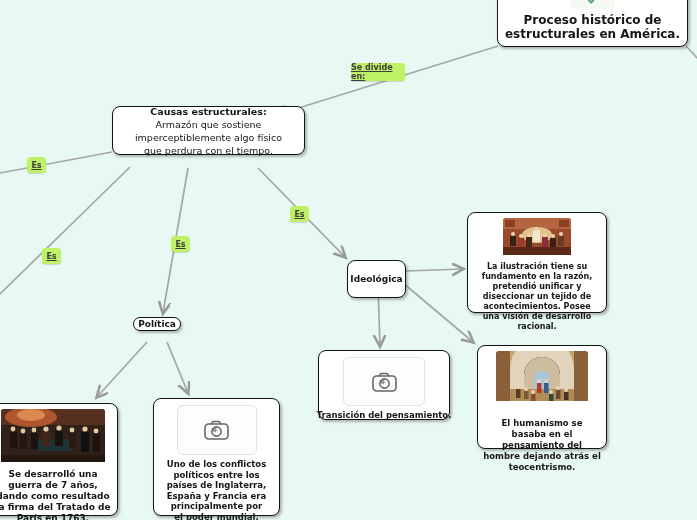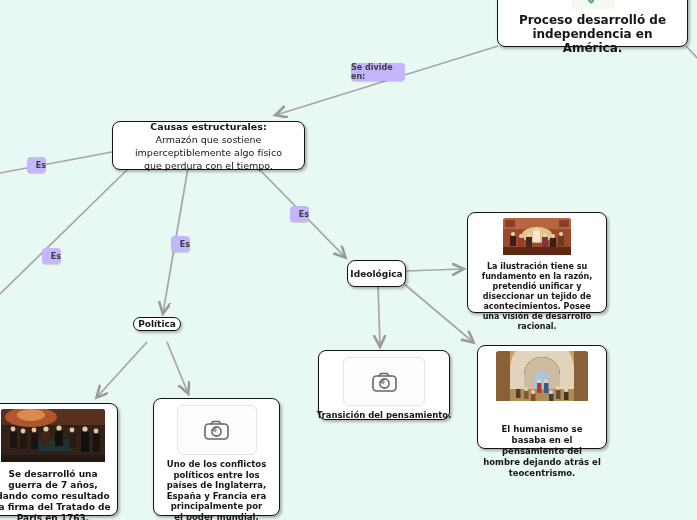--- a/index.html
+++ b/index.html
@@ -16,43 +16,44 @@
     border:1.7px solid #141414;
     border-radius:8px;
     box-shadow:1.5px 2px 2.5px rgba(60,60,60,.35);
     text-align:center;
     box-sizing:border-box;
     display:flex;flex-direction:column;align-items:center;justify-content:flex-start;
   }
   .node .txt{font-weight:bold;}
   .chip{
     position:absolute;z-index:4;
-    background:#c4b5fd;border-radius:4px;
+    background:#bef264;border-radius:4px;
     color:#3d3d3d;font-size:8px;font-weight:bold;
-    display:flex;align-items:center;justify-content:flex-end;
+    display:flex;align-items:center;justify-content:center;
     box-shadow:0 1px 1px rgba(0,0,0,.15);
+    text-decoration:underline;
   }
   
   .n-root{left:497px;top:-46px;width:191px;height:93px;padding:4px 6px;}
   .n-root .txt{font-size:12px;line-height:14px;width:178px;}
   .imgbox{border-radius:3px;overflow:hidden;flex:none;}
   
-  .n-causas{left:112px;top:121px;width:193px;height:49px;padding:4px 16px;justify-content:center;}
+  .n-causas{left:112px;top:106px;width:193px;height:49px;padding:4px 16px;justify-content:center;}
   .n-causas .txt{font-size:9.5px;line-height:13px;font-weight:normal;}
   .n-causas .txt b{font-weight:bold;}
   
   .n-small{padding:5px 9px;justify-content:center;}
   .n-small .txt{font-size:9px;line-height:10px;white-space:nowrap;}
   .n-politica{left:133px;top:317px;width:48px;height:14px;}
-  .n-ideologica{left:347px;top:260px;width:59px;height:27px;}
+  .n-ideologica{left:347px;top:260px;width:59px;height:38px;}
   
   .n-ilustracion{left:467px;top:212px;width:140px;height:101px;padding:5px 6px;}
   .n-ilustracion .txt{font-size:8px;line-height:10px;margin-top:3px;text-align:center;}
   .n-humanismo{left:477px;top:345px;width:130px;height:104px;padding:5px 5px;}
-  .n-humanismo .txt{font-size:8.5px;line-height:11px;margin-top:19px;}
+  .n-humanismo .txt{font-size:8.5px;line-height:11px;margin-top:13px;}
   .n-guerra{left:-12px;top:403px;width:130px;height:113px;padding:5px 5px;}
   .n-guerra .txt{font-size:9px;line-height:11px;margin-top:3px;}
   .n-transicion{left:318px;top:350px;width:132px;height:70px;padding:6px 4px;}
   .n-transicion .txt{font-size:8.5px;line-height:10px;margin-top:4px;white-space:nowrap;}
   .n-conflictos{left:153px;top:398px;width:127px;height:118px;padding:6px 12px;}
   .n-conflictos .txt{font-size:8.5px;line-height:10.5px;margin-top:4px;}
   
   .placeholder{
     background:#fdfdfd;border:1px solid #e3e3e3;border-radius:6px;
     display:flex;align-items:center;justify-content:center;flex:none;
@@ -99,21 +100,21 @@
   </div>
 
 <div class="node n-root">
   <div class="imgbox">
     <svg width="44" height="50" viewBox="0 0 44 50">
       <rect x="0" y="0" width="44" height="50" fill="#f4f9f1"></rect>
       <path d="M21 3 C29 3 34 8 33 15 C32 22 28 27 25 34 C23 41 21 47 18 42 C15 35 13 28 11 20 C9 11 13 4 21 3 Z" fill="#7cc49b" stroke="#4d916c" stroke-width="1.2"></path>
       <path d="M24 12 C27 13 28 16 26 18 C24 20 21 18 21 15 C21 13 22 12 24 12 Z" fill="#a8dcc0"></path>
     </svg>
   </div>
-  <div class="txt">Proceso desarrolló  de independencia en América.</div>
+  <div class="txt">Proceso histórico  de estructurales en América.</div>
 </div>
 
 <div class="node n-causas">
   <div class="txt"><b>Causas estructurales:</b><span> Armazón que sostiene imperceptiblemente algo físico que perdura con el tiempo.</span></div>
 </div>
 
 <div class="node n-small n-politica">
   <div class="txt">Política</div>
 </div>
 

